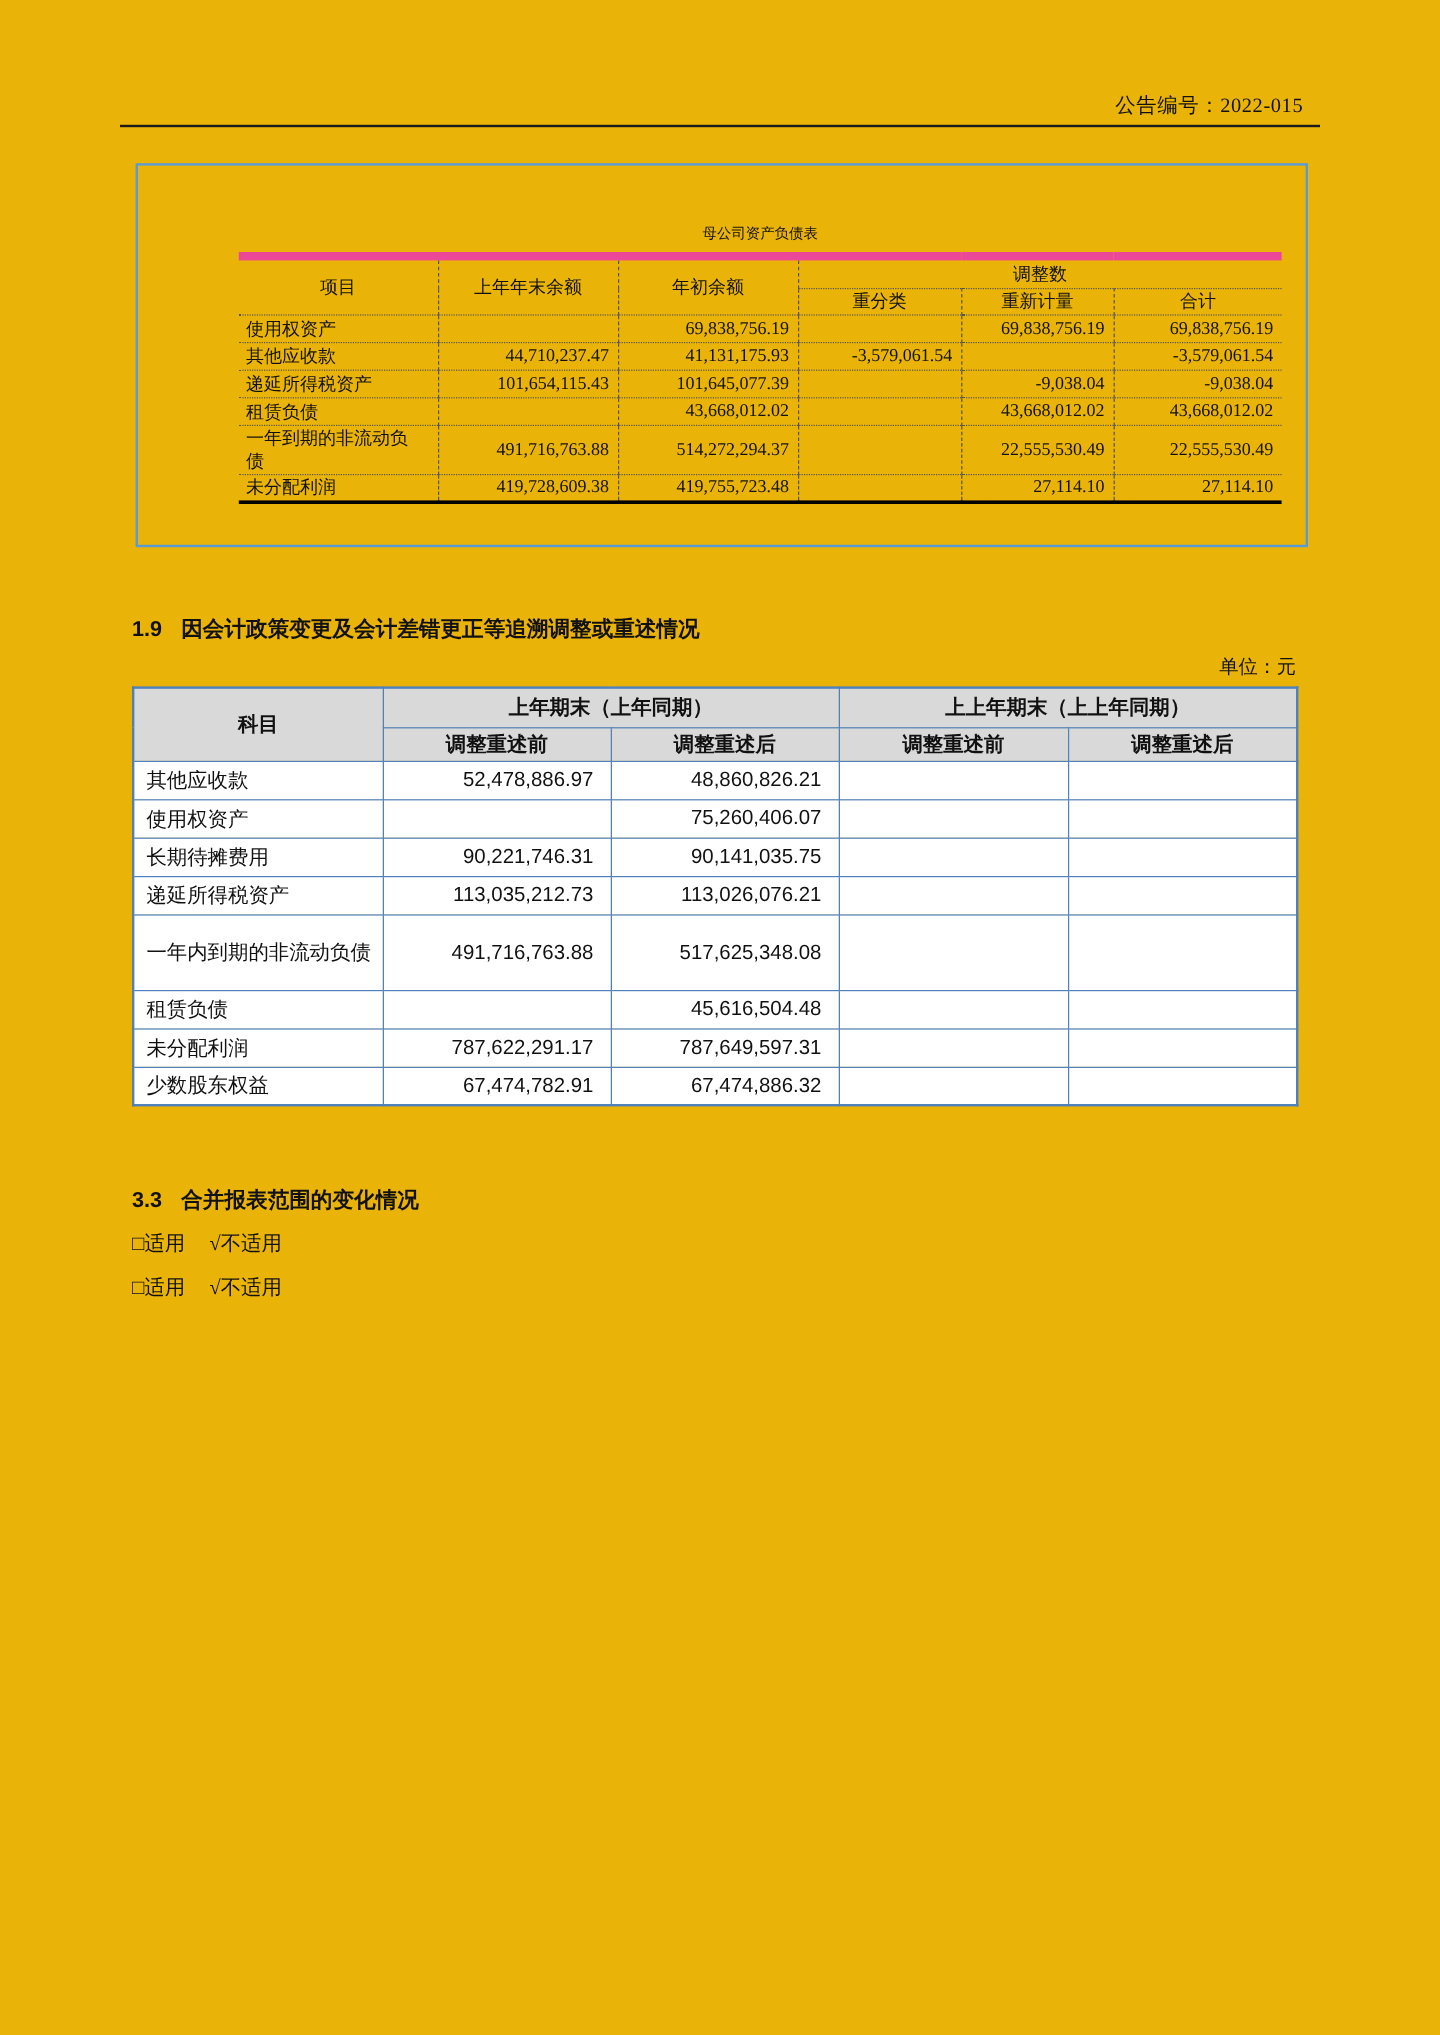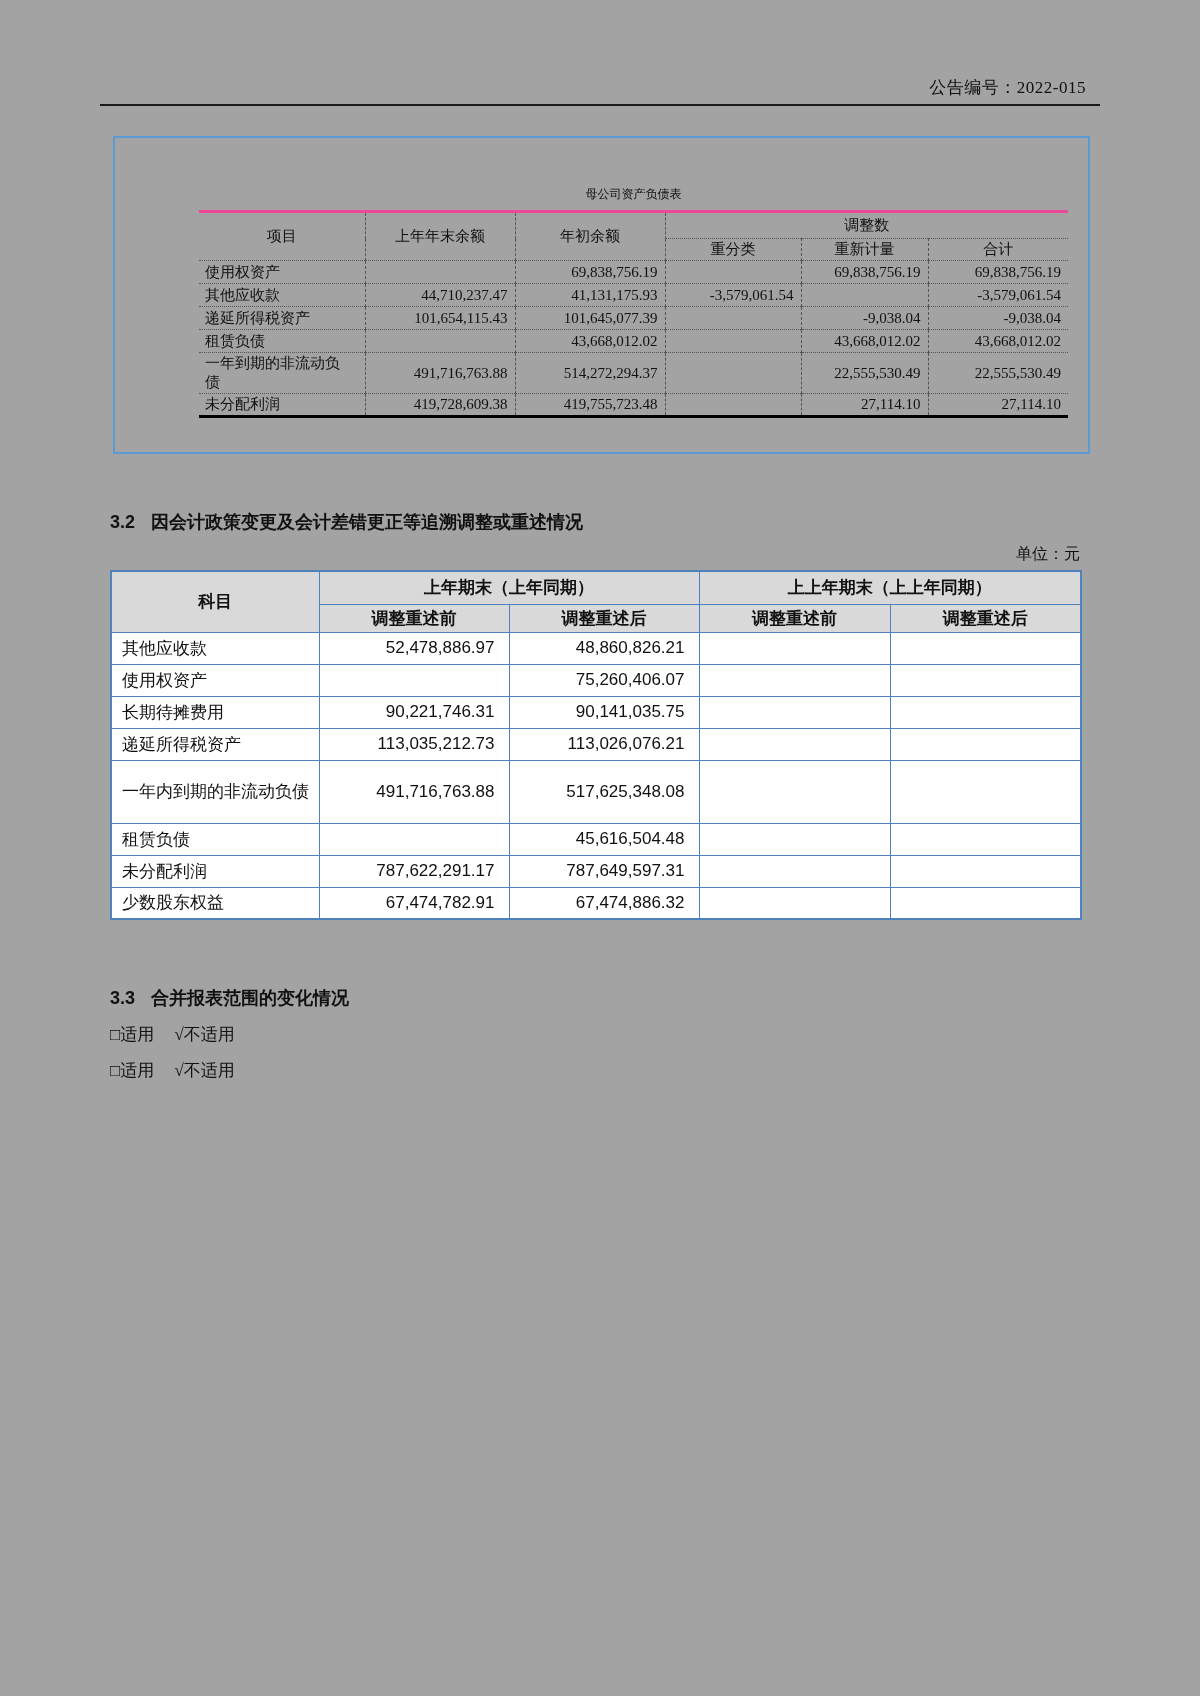--- a/index.html
+++ b/index.html
@@ -1,19 +1,19 @@
 <!DOCTYPE html>
 <html><head>
 <meta charset="utf-8">
 <style>
   * { margin:0; padding:0; box-sizing:border-box; }
   html,body { background:#e9e9e9; }
   .page {
     position:relative; width:1200px; height:1696px; margin:0 auto;
-    background:#a3a3a3; color:#111;
+    background:#eab308; color:#111;
     font-family:"Liberation Serif", serif;
     overflow:hidden;
   }
   
   .doc-header {
     margin:0 100px; padding-top:76px; padding-bottom:5px;
     border-bottom:2px solid #1a1a1a;
     text-align:right; font-size:17px; letter-spacing:0.5px;
   }
   .doc-header .ann { padding-right:14px; }
@@ -21,21 +21,21 @@
   
   .blue-box {
     margin:30px 110px 0 113px;
     border:2px solid #5b9bd5;
     padding-top:10px; padding-bottom:34px;
   }
   .bs-wrap { margin-left:84px; width:869px; }
   .bs-title { text-align:center; font-size:12px; font-weight:normal; margin-bottom:7px;margin-top:38px; }
   table.bs {
     width:869px; border-collapse:collapse; table-layout:fixed;
-    border-top:3px solid #ec4899; border-bottom:3px solid #000;
+    border-top:7px solid #ec4899; border-bottom:3px solid #000;
     font-size:15px;
   }
   table.bs th, table.bs td {
     border-left:1px dashed #555; padding:1px 6px; font-weight:normal;
     overflow:hidden;
   }
   table.bs .first { border-left:none; }
   table.bs thead tr.h1 th { height:27px; }
   table.bs thead tr.h2 th { height:19px; }
   table.bs thead th { text-align:center; vertical-align:middle; }
@@ -159,21 +159,21 @@
             <td class="num">27,114.10</td>
           </tr>
         </tbody>
       </table>
     </div>
   </div>
 
   <div class="main">
 
     <div class="sec-heading">
-      <span class="num">3.2</span><span>因会计政策变更及会计差错更正等追溯调整或重述情况</span>
+      <span class="num">1.9</span><span>因会计政策变更及会计差错更正等追溯调整或重述情况</span>
     </div>
     <div class="unit">单位：元</div>
 
     <table class="restate">
       <colgroup>
         <col style="width:208px">
           <col style="width:190px">
           <col style="width:190px">
         <col style="width:191px">
           <col style="width:191px">

